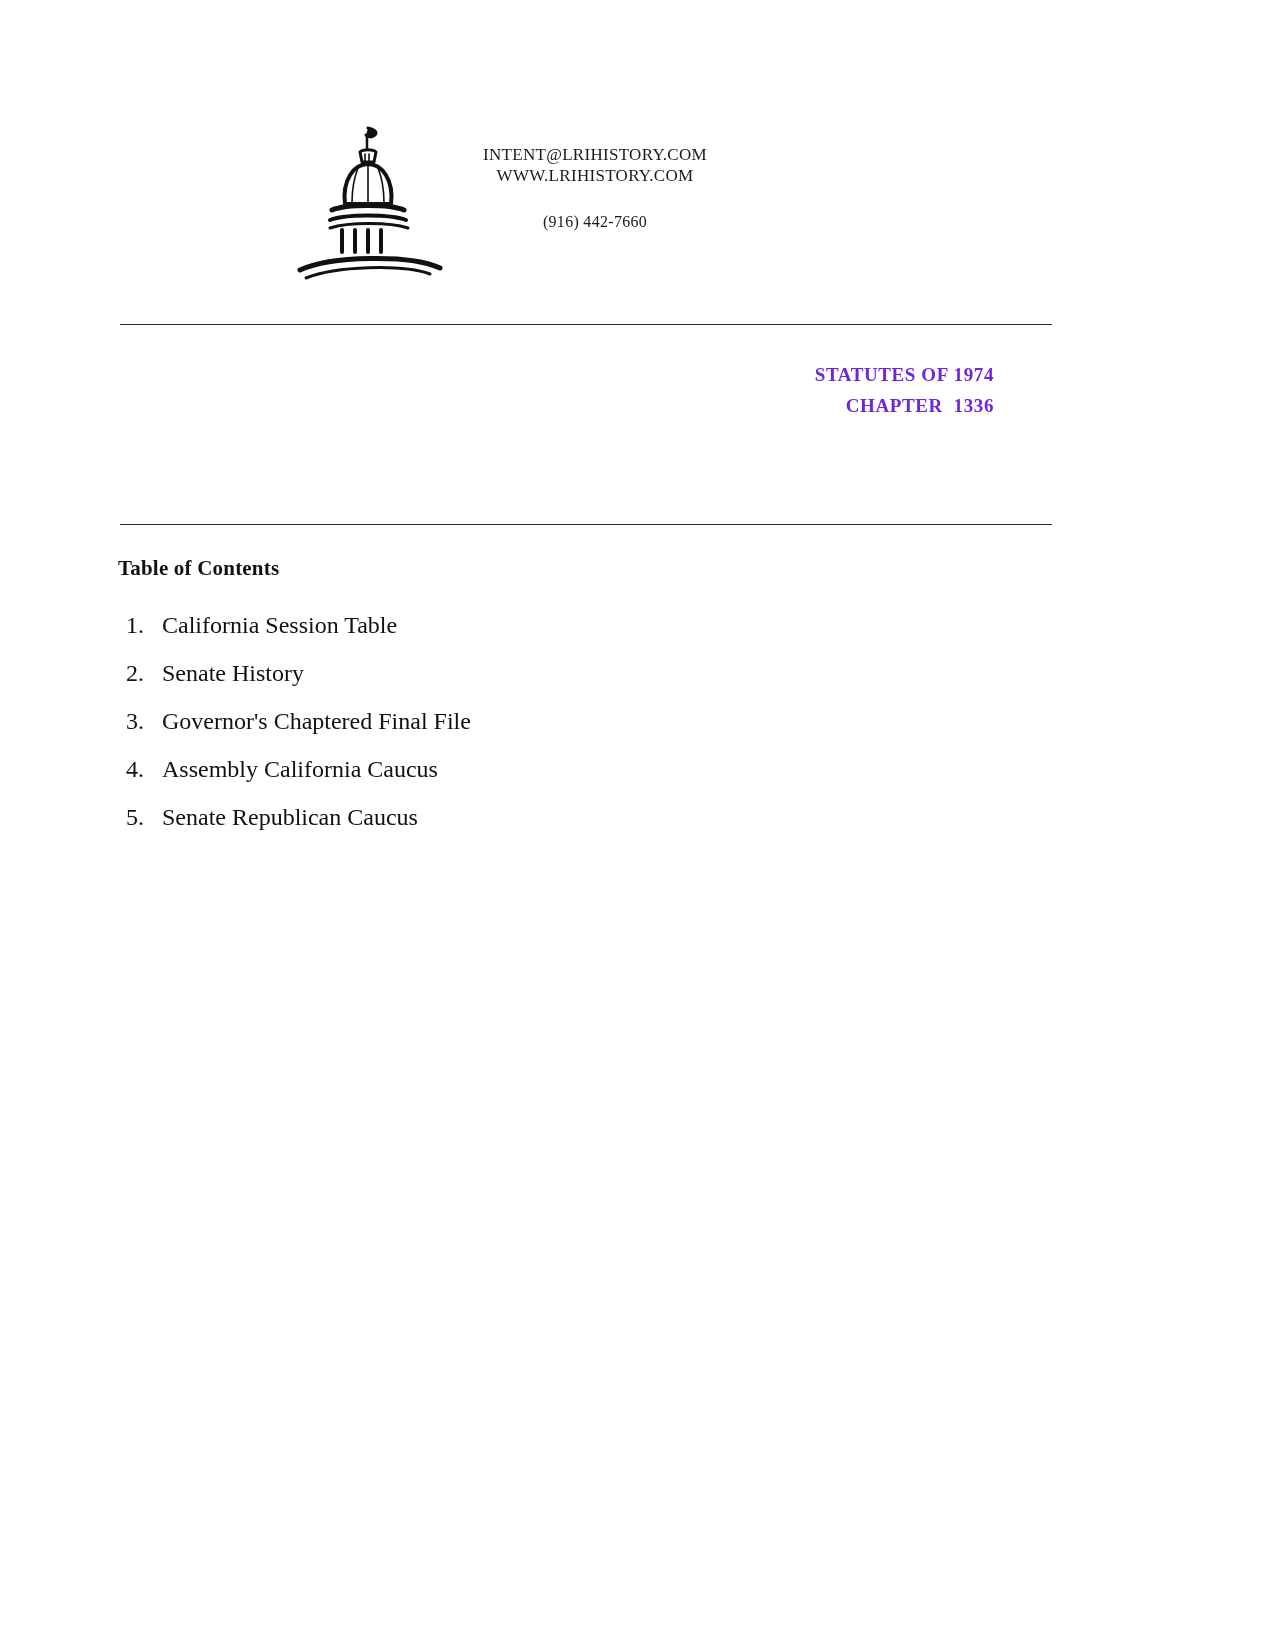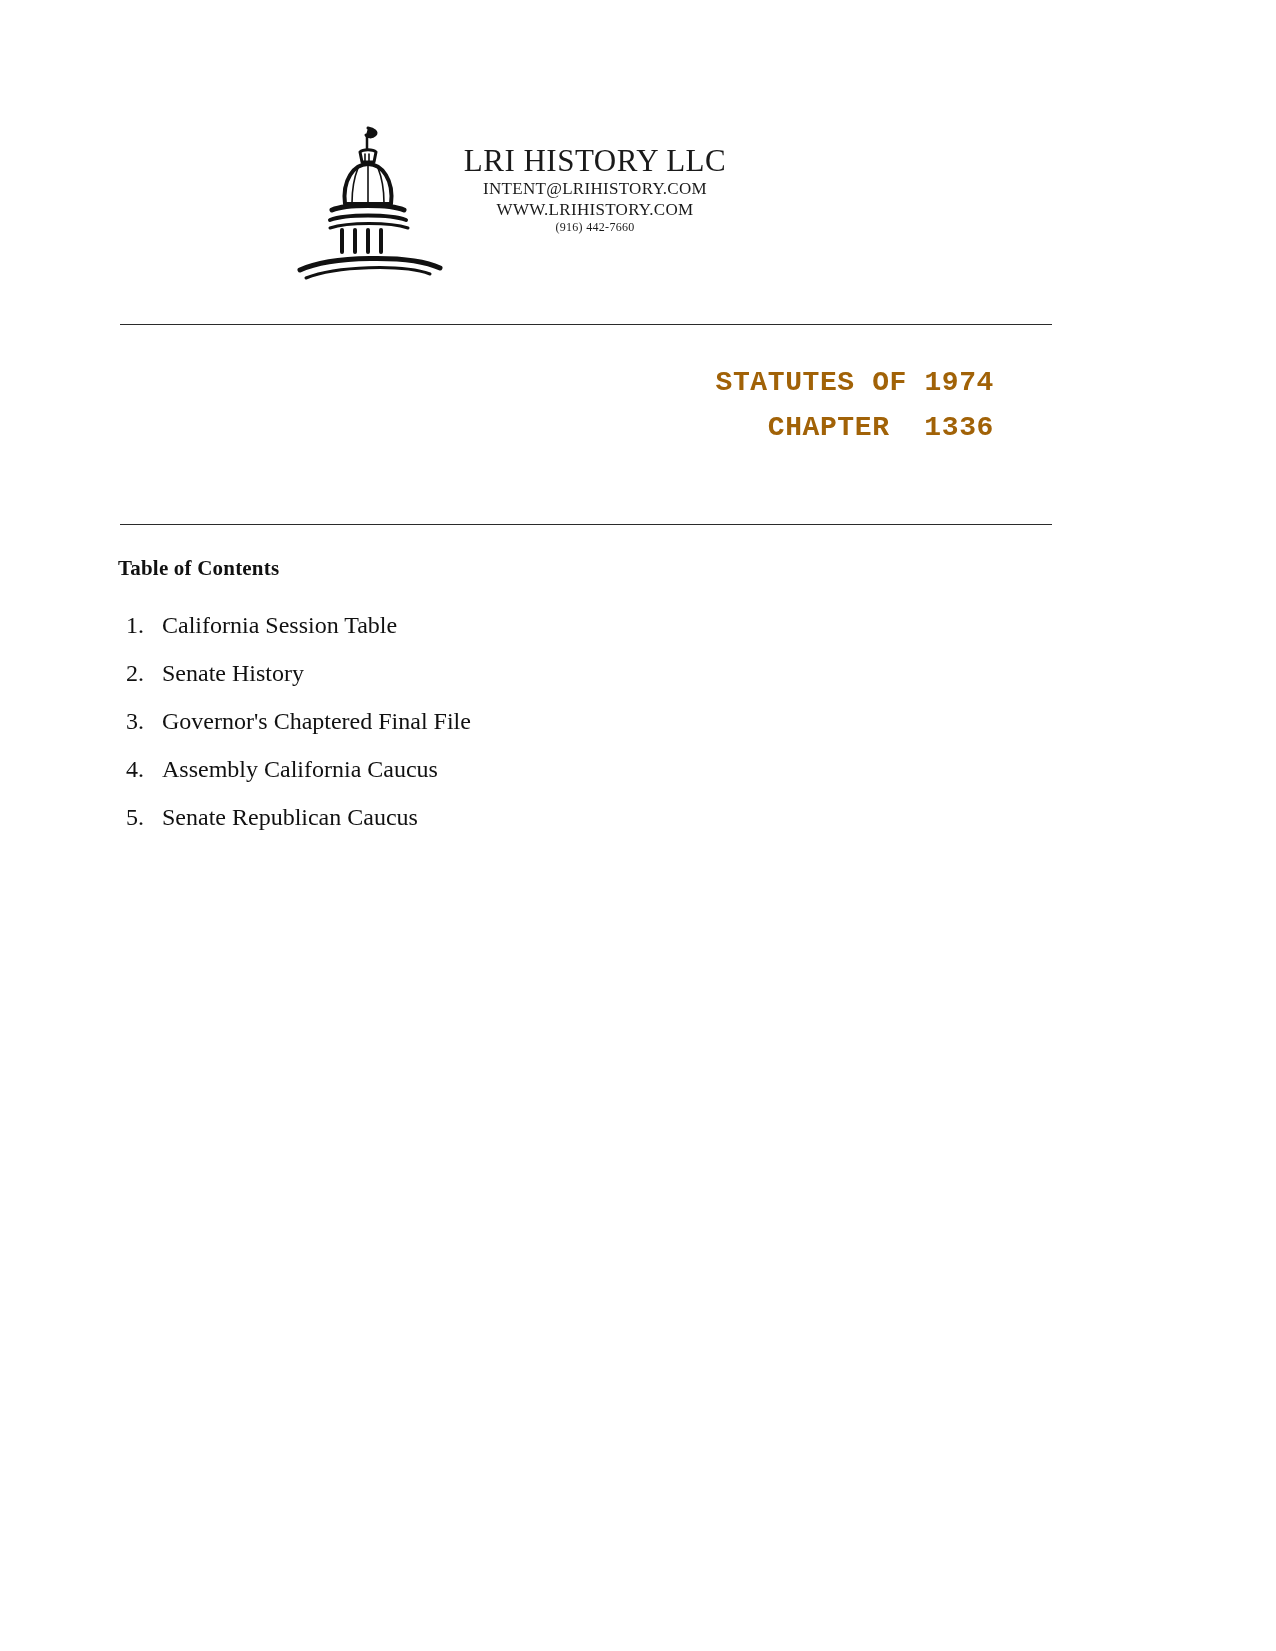--- a/index.html
+++ b/index.html
@@ -62,22 +62,22 @@
 
   .contact-line {
     font-size: 17px;
     letter-spacing: 0.3px;
     margin-top: 1px;
     color: #1a1a1a;
     white-space: nowrap;
   }
 
   .contact-line.phone {
-    font-size: 12px;
-    margin-top: 0;
+    font-size: 16px;
+    margin-top: 27px;
   }
 
   
   .rule {
     position: absolute;
     left: 120px;
     width: 932px;
     height: 0;
     border-top: 1px solid #2b2b2b;
   }
@@ -87,27 +87,26 @@
   
   .title-block {
     position: absolute;
     left: 120px;
     top: 360px;
     width: 874px;
     text-align: right;
   }
 
   .title-line {
-    font-size: 28px;
+    font-size: 19px;
     font-weight: bold;
-    color: #a16207;
+    color: #6d28d9;
     letter-spacing: 0.6px;
     line-height: 1.62;
     white-space: pre;
-    font-family: Liberation Mono, monospace;
   }
 
   
   .toc-heading {
     position: absolute;
     left: 118px;
     top: 556px;
     font-size: 21px;
     font-weight: bold;
     color: #111111;
@@ -177,21 +176,20 @@
 
           <path d="M40 110 C58 104, 100 104, 118 110" stroke-width="3"></path>
 
           <path d="M10 152 C40 138, 120 136, 150 150" stroke-width="5"></path>
           <path d="M16 160 C46 148, 112 146, 140 156" stroke-width="3"></path>
         </g>
       </svg>
     </div>
 
     <div class="contact-block">
-      <div class="company-name">LRI HISTORY LLC</div>
       <div class="contact-line">INTENT@LRIHISTORY.COM</div>
       <div class="contact-line">WWW.LRIHISTORY.COM</div>
       <div class="contact-line phone">(916) 442-7660</div>
     </div>
 
   </div>
 
   <div class="rule rule-top"></div>
 
   <div class="title-block">

